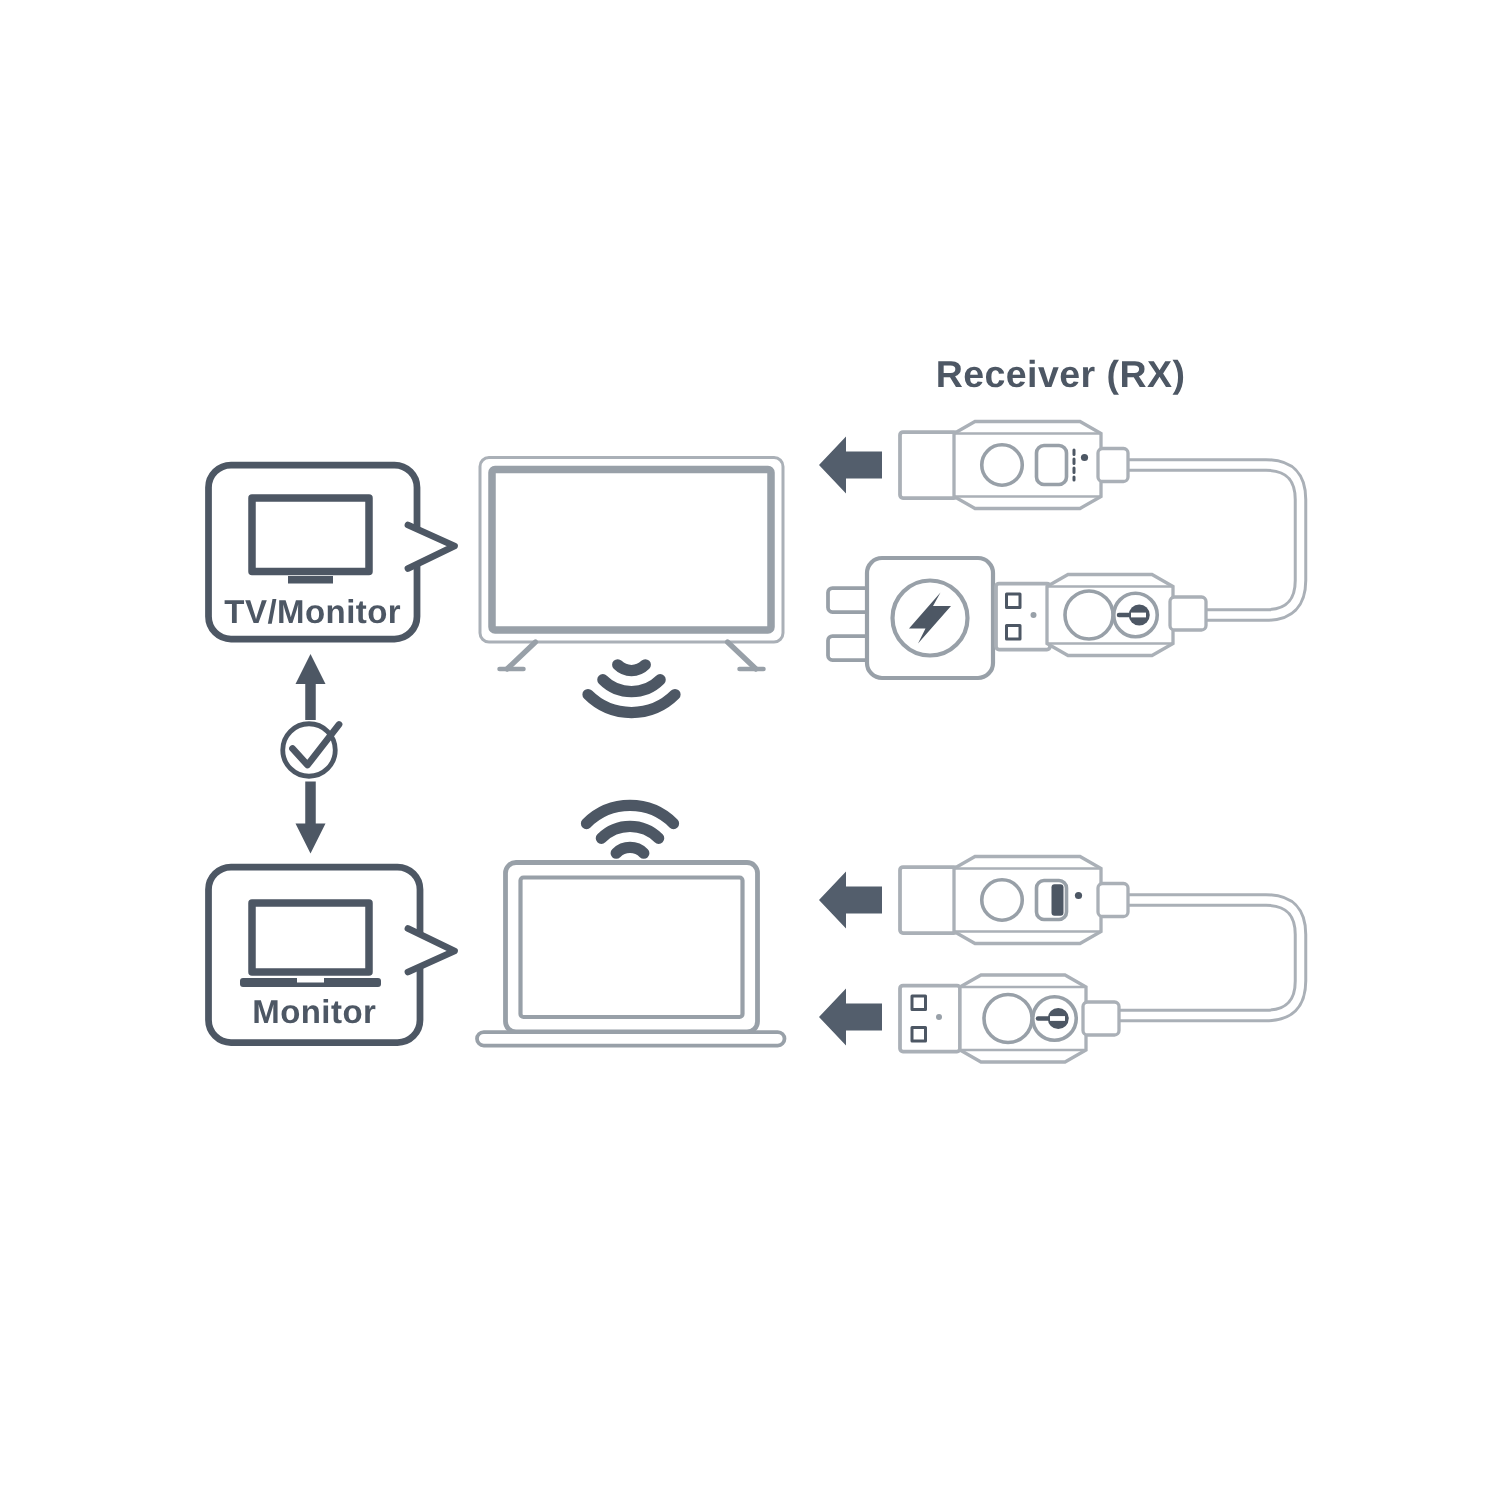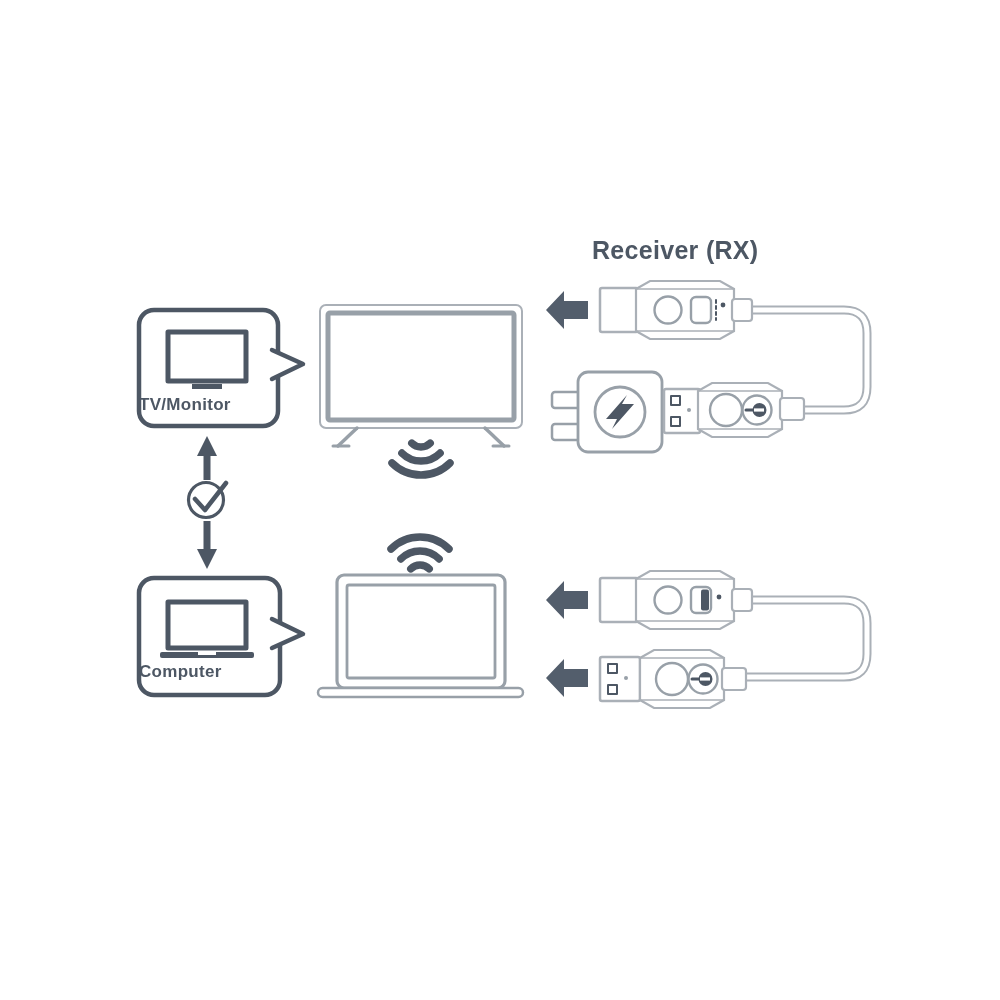--- a/index.html
+++ b/index.html
@@ -8,26 +8,26 @@
     width:1000px; height:1000px;
     background: var(--bg, #ffffff);
     font-family: "Liberation Sans", sans-serif;
     overflow:hidden;
   }
   .canvas svg { position:absolute; left:0; top:0; }
   .label {
     position:absolute;
     color: var(--ink, #4d5764);
     font-weight:bold;
-    text-align:left;
+    text-align:center;
     letter-spacing:0.3px;
     user-select:none;
   }
   .label-lg { font-size:25px; }
-  .label-sm { font-size:17px; }
+  .label-sm { font-size:22px; }
 
   
   .s-ink   { stroke: var(--ink, #4d5764); fill:none; stroke-linecap:round; stroke-linejoin:round; }
   .f-ink   { fill: var(--ink, #4d5764); }
   .f-arrow { fill: var(--arrow, #535e6c); }
   .s-out   { stroke: var(--outline, #aab0b7); fill:#fff; }
   .s-dev   { stroke: var(--device, #98a0a8); fill:#fff; }
   .l-dev   { stroke: var(--device, #98a0a8); fill:none; stroke-linecap:round; }
   .bubble  { stroke: var(--ink, #4d5764); stroke-width:4.5; fill:#fff; stroke-linejoin:round; stroke-linecap:round; }
   .cable-o { stroke: var(--outline, #aab0b7); stroke-width:9; fill:none; }
@@ -189,14 +189,14 @@
         <rect x="722" y="668" width="24" height="22" rx="3" class="s-out" stroke-width="2.2"></rect>
       </g>
     </g>
   </svg>
 
   <div class="label label-lg" style="left:592px; top:236px; width:230px;">Receiver (RX)</div>
 
 
   <div class="label label-sm" style="left:139px; top:395px; width:139px;">TV/Monitor</div>
 
-  <div class="label label-sm" style="left:139px; top:662px; width:141px;">Computer</div>
+  <div class="label label-sm" style="left:139px; top:662px; width:141px;">Monitor</div>
 </div>
 
 </body></html>

